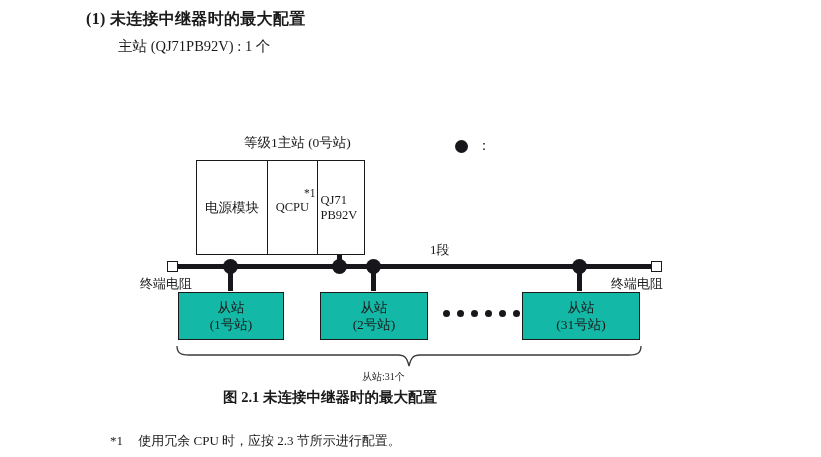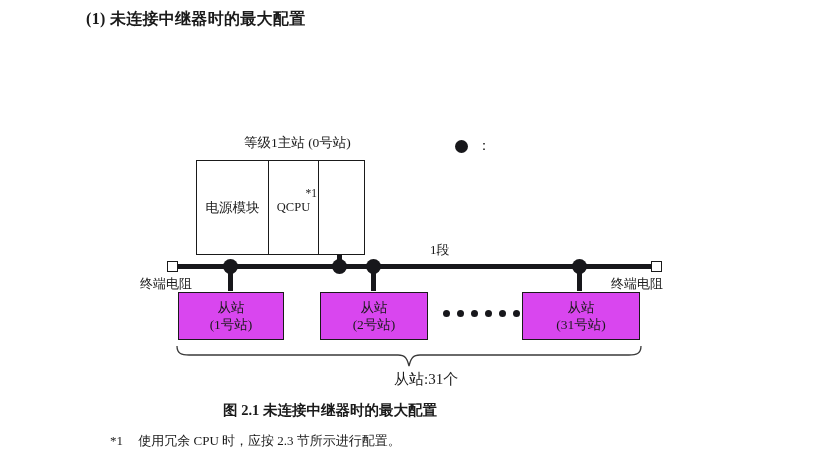--- a/index.html
+++ b/index.html
@@ -155,83 +155,90 @@
   .slave-box {
     top: 292px; height: 48px;
     border: 1.6px solid #1a1a1a;
     box-sizing: border-box;
     display: flex;
     flex-direction: column;
     align-items: center;
     justify-content: center;
     font-size: 13.5px;
     line-height: 17px;
-    background: #d946ef;
+    background: #14b8a6;
   }
   #slave-box-1 { left: 178px; width: 106px; }
   #slave-box-2 { left: 320px; width: 108px; }
   #slave-box-31 { left: 522px; width: 118px; }
 
   #ellipsis-dots {
     left: 443px; top: 310px;
     display: flex; gap: 7px;
   }
   .ellipsis-dot {
     width: 7px; height: 7px;
     border-radius: 50%;
     background: #17171b;
   }
 
   
   #brace { left: 176px; top: 346px; width: 466px; height: 22px; }
   #brace svg { display: block; }
   #brace-label {
     left: 362px; top: 370px;
-    font-size: 15px; white-space: nowrap; margin-left: 32px;
+    font-size: 10px; white-space: nowrap;
   }
 
   
   #figure-caption {
-    left: 0; top: 401px; width: 660px;
+    left: 0; top: 388px; width: 660px;
     text-align: center;
     font-size: 14.5px;
     font-weight: bold;
     white-space: nowrap;
   }
   #footnote {
     left: 110px; top: 432px;
     font-size: 13px;
     white-space: nowrap;
   }
   #footnote-marker { margin-right: 12px; }
 </style>
 </head>
 <body>
 
 <div class="abs" id="heading-block">
   <div id="section-heading">
     <span>(1)</span>
     <span>未连接中继器时的最大配置</span>
   </div>
+  <div class="spec-line" id="spec-line-1">主站 (QJ71PB92V) : 1 个</div>
 </div>
 
 <div class="abs" id="legend">
   <span id="legend-dot"></span>
   <span id="legend-colon">：</span>
 </div>
 
 <div class="abs" id="master-caption">等级1主站 (0号站)</div>
 
 <div class="abs" id="master-box">
   <div class="master-cell" id="cell-power">
     <span>电源模块</span>
   </div>
   <div class="master-cell" id="cell-cpu">
     <span>QCPU</span>
     <span id="cpu-footnote-marker">*1</span>
+  </div>
+  <div class="master-cell" id="cell-pb92v">
+    <span id="pb92v-label">
+      <span>QJ71</span><br>
+      <span>PB92V</span>
+    </span>
   </div>
 </div>
 <div class="abs" id="master-drop"></div>
 
 <div class="abs" id="segment-label">1段</div>
 <div class="abs" id="bus-line"></div>
 
 <div class="abs term-square" id="term-square-left"></div>
 <div class="abs" id="term-label-left">终端电阻</div>
 

